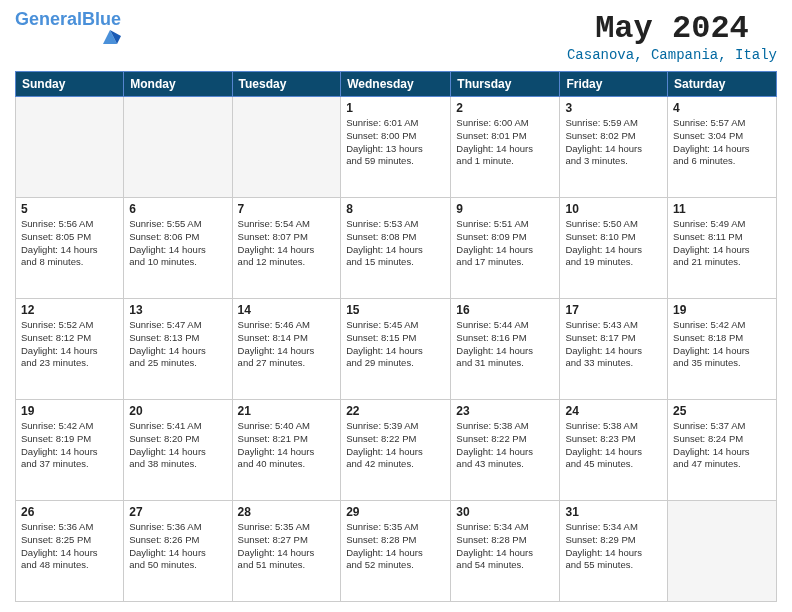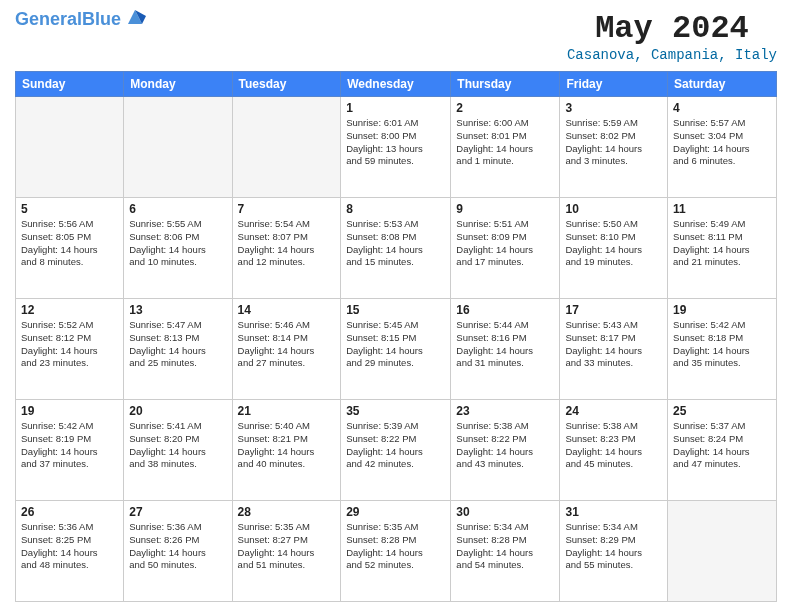--- a/index.html
+++ b/index.html
@@ -49,21 +49,21 @@
       font-size: 14px;
       color: #0369a1;
     }
     .calendar {
       flex: 1;
       border-collapse: collapse;
       width: 100%;
       font-size: 10px;
     }
     .calendar th {
-      background: #3b82f6;
+      background: #0c4a6e;
       color: #fff;
       text-align: left;
       padding: 5px 6px;
       font-size: 12px;
       font-weight: bold;
       border: 1px solid #5585d0;
     }
     .calendar td {
       border: 1px solid #ccc;
       vertical-align: top;
@@ -93,21 +93,21 @@
       background: #f0f4fa;
     }
   </style>
 </head>
 <body>
 
 <div class="page">
   <div class="header">
     <div class="logo">
       <div>
-        <div style="display:flex;align-items:flex-start;">
+        <div style="display:flex;align-items:flex-end;flex-direction:column;">
           <span class="logo-text">
             <span>General</span><span style="color:#4a90d9">Blue</span>
           </span>
           <svg width="22" height="22" viewBox="0 0 22 22" style="margin-left:3px;margin-top:-4px;">
             <polygon points="4,18 11,4 18,18" fill="#4a90d9"></polygon>
             <polygon points="11,4 18,18 22,10" fill="#1a5bb5"></polygon>
           </svg>
         </div>
       </div>
     </div>
@@ -281,21 +281,21 @@
 and 38 minutes.</div>
           </td>
           <td>
             <div class="day-number">21</div>
             <div class="day-info" style="white-space: pre-line;">Sunrise: 5:40 AM
 Sunset: 8:21 PM
 Daylight: 14 hours
 and 40 minutes.</div>
           </td>
           <td>
-            <div class="day-number">35</div>
+            <div class="day-number">22</div>
             <div class="day-info" style="white-space: pre-line;">Sunrise: 5:39 AM
 Sunset: 8:22 PM
 Daylight: 14 hours
 and 42 minutes.</div>
           </td>
           <td>
             <div class="day-number">23</div>
             <div class="day-info" style="white-space: pre-line;">Sunrise: 5:38 AM
 Sunset: 8:22 PM
 Daylight: 14 hours

